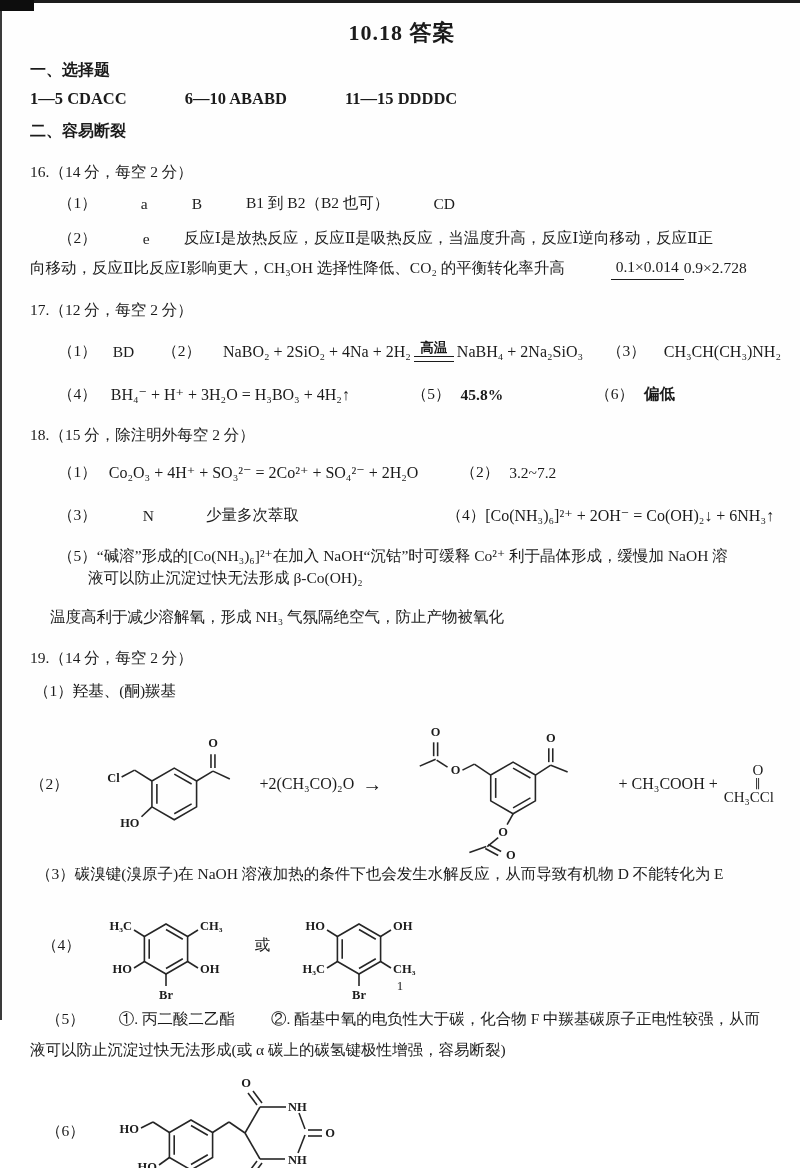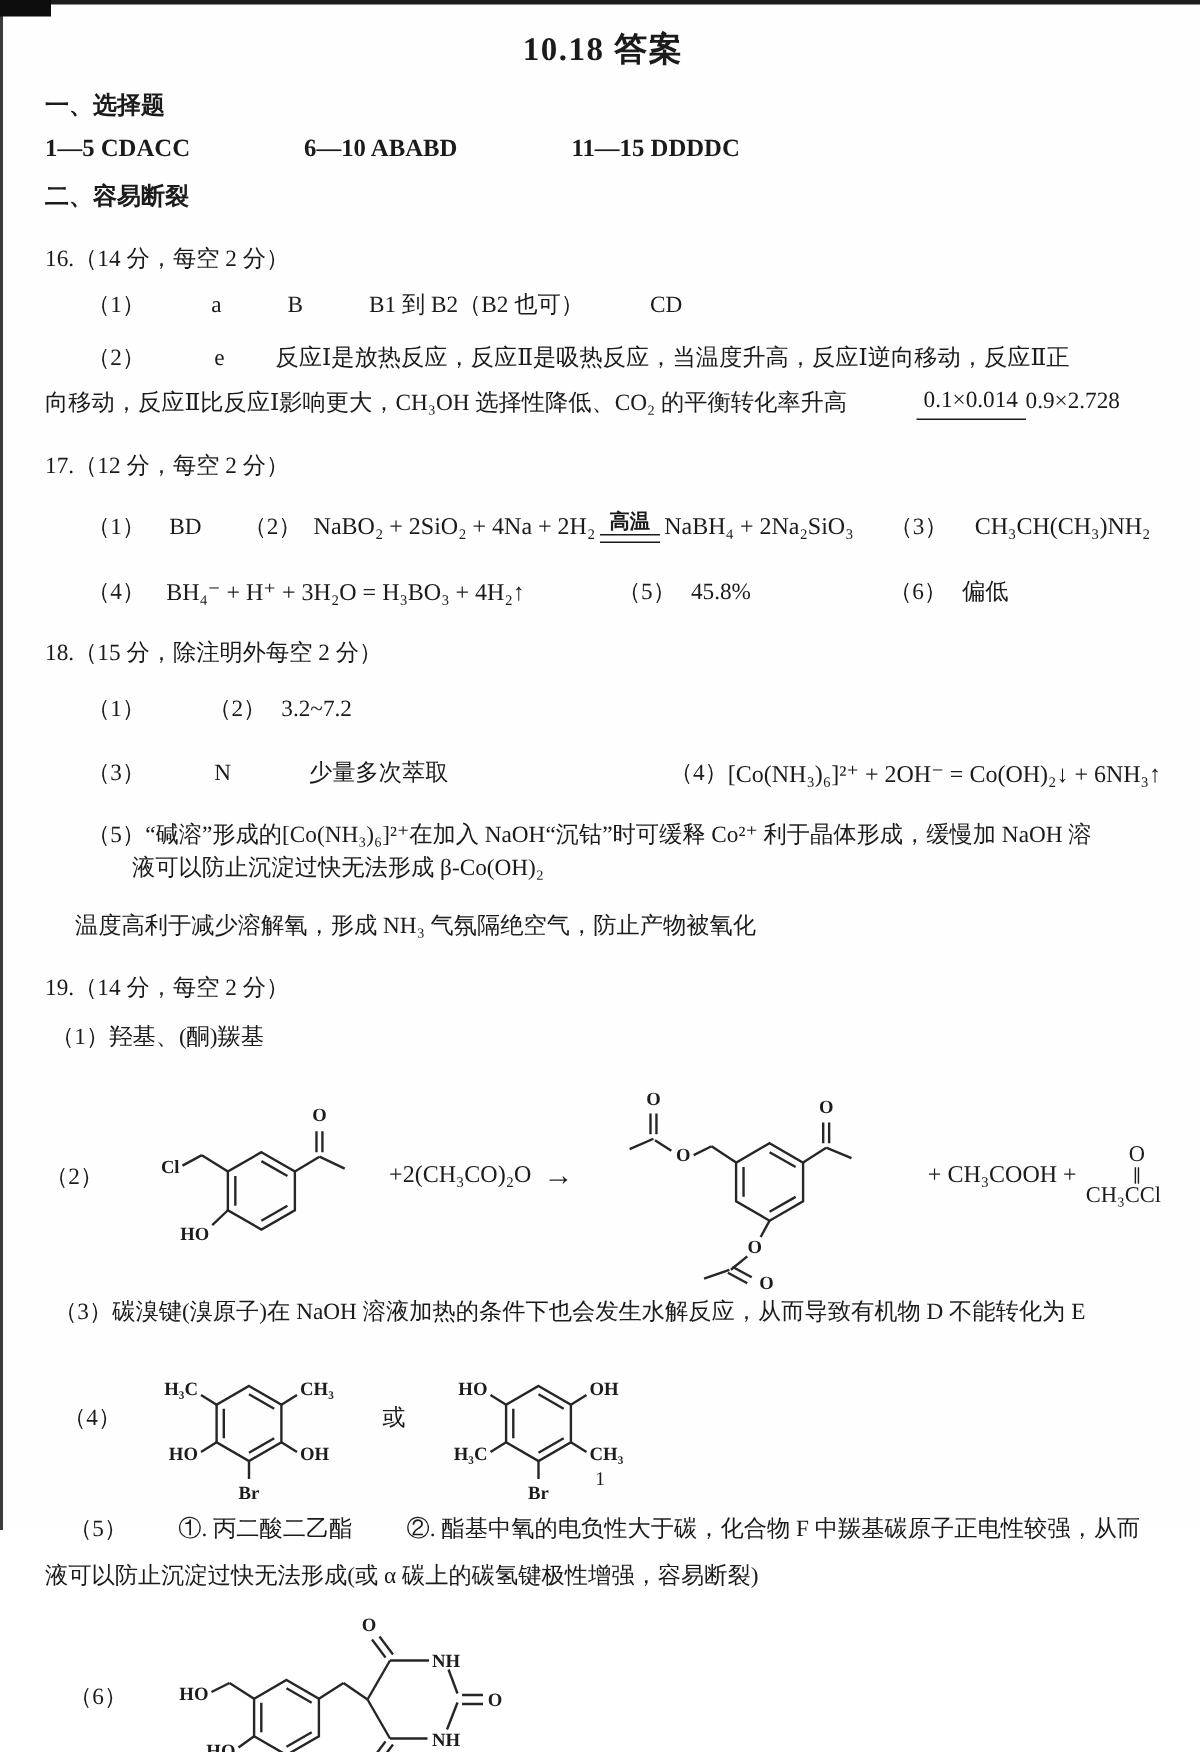--- a/index.html
+++ b/index.html
@@ -11,21 +11,21 @@
   .page{
     position:relative;width:800px;height:1020px;box-sizing:border-box;
     padding:6px 26px 0 30px;background:#fefefe;
   }
   .scan-top{position:absolute;top:0;left:0;width:100%;height:3px;background:#1d1d1d;}
   .scan-left{position:absolute;top:0;left:0;width:2px;height:100%;background:#3a3a3a;}
   .scan-corner{position:absolute;top:0;left:0;width:34px;height:11px;background:#0d0d0d;}
 
   .title{margin-top:12px;text-align:center;font-size:22px;font-weight:bold;letter-spacing:1px;}
   .sec-heading{font-size:16px;font-weight:bold;margin-top:12px;}
-  .answers-row{display:flex;gap:76px;font-weight:bold;font-size:16.5px;margin-top:8px;}
+  .answers-row{display:flex;gap:58px;font-weight:bold;font-size:16.5px;margin-top:8px;}
   .q-heading{font-size:15.5px;margin-top:20px;}
 
   .row{display:flex;align-items:center;font-size:15.5px;}
   .formula{font-size:16px;white-space:nowrap;}
   .lbl{white-space:nowrap;}
   .ind{padding-left:28px;}
 
   
   .q16-r1{margin-top:10px;gap:44px;}
   .q16-r2a{margin-top:14px;}
@@ -39,21 +39,21 @@
   .eq-cond{display:inline-flex;flex-direction:column;align-items:center;margin:0 3px;line-height:1;}
   .cond-label{font-size:13.5px;font-weight:bold;margin-bottom:2px;}
   .cond-lines{width:40px;height:4px;border-top:1.8px solid #1b1b1b;border-bottom:1.8px solid #1b1b1b;}
 
   .q17-r1{margin-top:20px;}
   .q17-r1 .ans{margin:0 28px 0 16px;}
   .q17-r2{margin-top:22px;}
   .q17-r2 .eq{margin-left:14px;}
   .q17-r2 .l5{margin-left:62px;}
   .q17-r2 .l6{margin-left:92px;}
-  .q17-r2 .a5,.q17-r2 .a6{margin-left:10px;}
+  .q17-r2 .a5,.q17-r2 .a6{margin-left:10px;font-weight:bold;}
 
   .q18-r1{margin-top:16px;}
   .q18-r1 .eq{margin-left:12px;}
   .q18-r1 .l2{margin-left:42px;}
   .q18-r1 .a2{margin-left:10px;}
   .q18-r2{margin-top:22px;}
   .q18-r2 .a3a{margin-left:46px;}
   .q18-r2 .a3b{margin-left:52px;}
   .q18-r2 .grp4{margin-left:auto;display:flex;align-items:center;}
   .q18-p5{font-size:15.5px;}
@@ -122,41 +122,42 @@
       <span class="frac-num">0.1×0.014</span>
       <span class="frac-den">0.9×2.728</span>
     </span>
   </div>
 
   <div class="q-heading">17.（12 分，每空 2 分）</div>
   <div class="row q17-r1 ind">
     <span class="lbl">（1）</span>
     <span class="ans">BD</span>
     <span class="lbl">（2）</span>
-    <span class="formula" style="margin-left:8px">NaBO₂ + 2SiO₂ + 4Na + 2H₂</span>
+    <span class="formula" style="margin-left:22px">NaBO₂ + 2SiO₂ + 4Na + 2H₂</span>
     <span class="eq-cond">
       <span class="cond-label">高温</span>
       <span class="cond-lines"></span>
     </span>
     <span class="formula">NaBH₄ + 2Na₂SiO₃</span>
     <span class="lbl" style="margin-left:24px">（3）</span>
     <span class="formula" style="margin-left:18px">CH₃CH(CH₃)NH₂</span>
   </div>
   <div class="row q17-r2 ind">
     <span class="lbl">（4）</span>
     <span class="formula eq">BH₄⁻ + H⁺ + 3H₂O = H₃BO₃ + 4H₂↑</span>
     <span class="lbl l5">（5）</span>
     <span class="a5">45.8%</span>
     <span class="lbl l6">（6）</span>
     <span class="a6">偏低</span>
   </div>
 
   <div class="q-heading">18.（15 分，除注明外每空 2 分）</div>
   <div class="row q18-r1 ind">
     <span class="lbl">（1）</span>
+    <span class="formula eq">Co₂O₃ + 4H⁺ + SO₃²⁻ = 2Co²⁺ + SO₄²⁻ + 2H₂O</span>
     <span class="lbl l2">（2）</span>
     <span class="a2">3.2~7.2</span>
   </div>
   <div class="row q18-r2 ind">
     <span class="lbl">（3）</span>
     <span class="a3a">N</span>
     <span class="a3b">少量多次萃取</span>
     <span class="grp4">
       <span class="lbl">（4）</span>
       <span class="formula">[Co(NH₃)₆]²⁺ + 2OH⁻ = Co(OH)₂↓ + 6NH₃↑</span>

